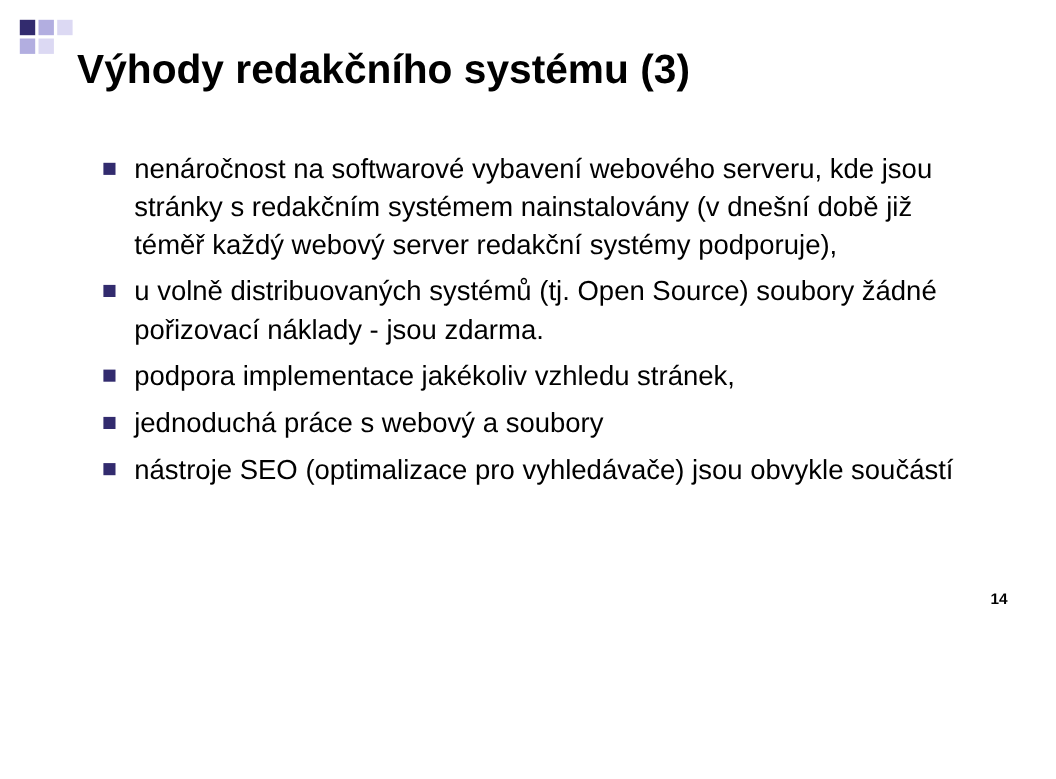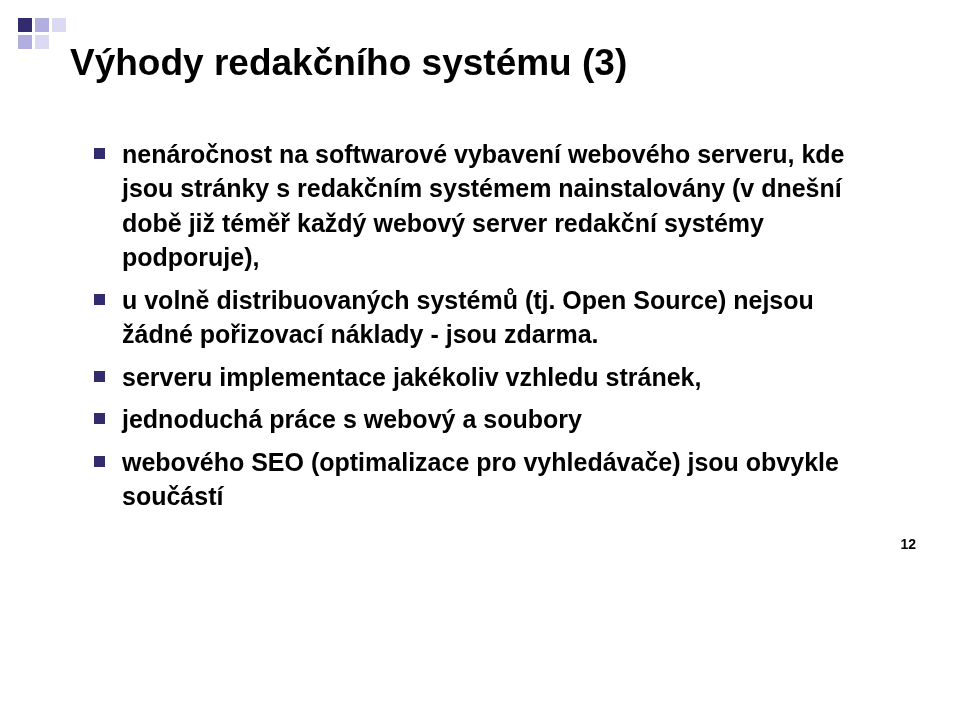--- a/index.html
+++ b/index.html
@@ -26,21 +26,20 @@
   .title {
     font-size: 37px;
     font-weight: bold;
     margin-top: 0;
     margin-bottom: 52px;
     line-height: 1.15;
   }
   ul.bullets {
     list-style: none;
     padding-left: 24px;
-    font-weight: bold;
   }
   ul.bullets > li {
     position: relative;
     font-size: 25px;
     line-height: 1.38;
     margin-bottom: 8px;
     padding-left: 28px;
     text-align: left;
   }
   ul.bullets > li::before {
@@ -72,20 +71,20 @@
     <div class="sq light"></div>
     <div class="sq mid"></div>
     <div class="sq light"></div>
     <div class="sq" style="background:transparent"></div>
   </div>
 
   <h1 class="title">Výhody redakčního systému (3)</h1>
 
   <ul class="bullets">
     <li>nenáročnost na softwarové vybavení webového serveru, kde jsou stránky s redakčním systémem nainstalovány (v dnešní době již téměř každý webový server redakční systémy podporuje),</li>
-    <li>u volně distribuovaných systémů (tj. Open Source) nejsou žádné pořizovací náklady - jsou zdarma.</li>
-    <li>serveru implementace jakékoliv vzhledu stránek,</li>
+    <li>u volně distribuovaných systémů (tj. Open Source) soubory žádné pořizovací náklady - jsou zdarma.</li>
+    <li>podpora implementace jakékoliv vzhledu stránek,</li>
     <li>jednoduchá práce s webový a soubory</li>
-    <li>webového SEO (optimalizace pro vyhledávače) jsou obvykle součástí</li>
+    <li>nástroje SEO (optimalizace pro vyhledávače) jsou obvykle součástí</li>
   </ul>
 
-  <div class="pagenum">12</div>
+  <div class="pagenum">14</div>
 </div>
 
 </body></html>

